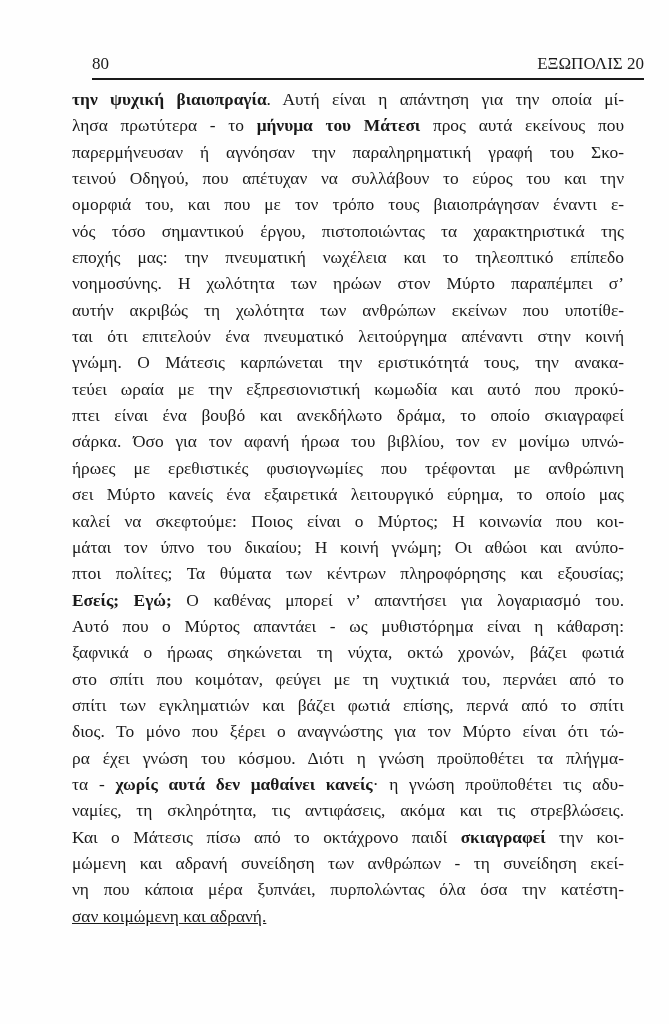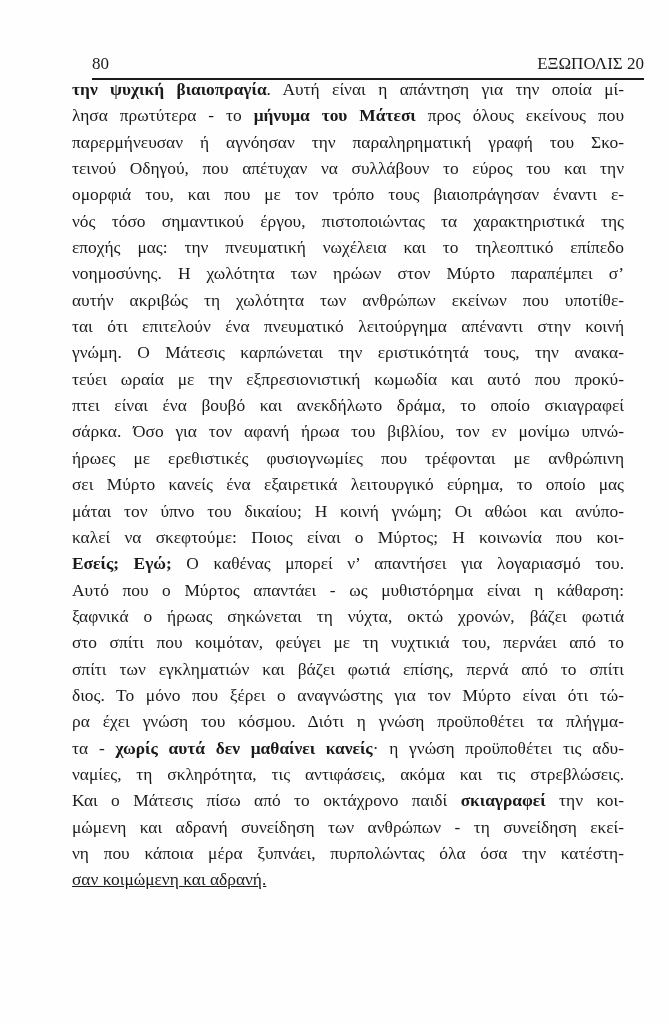--- a/index.html
+++ b/index.html
@@ -9,54 +9,55 @@
     }
     .page { position: relative; width: 669px; height: 1024px; background: #fefefe; }
     .header {
       position: absolute; left: 72px; top: 54px; width: 552px;
       display: flex; justify-content: space-between; align-items: flex-end;
       font-size: 17px; line-height: 20px; padding-bottom: 4px;
       border-bottom: 2px solid #1a1a1a;
       margin-left: 20px;
     }
     .body-text {
-      position: absolute; left: 72px; top: 76px; width: 552px;
+      position: absolute; left: 72px; top: 86px; width: 552px;
       font-size: 17.4px; line-height: 26.35px;
     }
     .line { display: block; white-space: nowrap; text-align: justify; text-align-last: justify; }
     .line.last { text-align-last: left; text-decoration: underline; }
     .line b { font-weight: bold; }
   </style>
 </head>
 <body>
 
 <div class="page">
   <div class="header">
     <span>80</span>
     <span>ΕΞΩΠΟΛΙΣ 20</span>
   </div>
   <div class="body-text" id="body-text">
       <span class="line"><b>την ψυχική βιαιοπραγία</b><span>. Αυτή είναι η απάντηση για την οποία μί-</span></span>
-      <span class="line"><span>λησα πρωτύτερα - το </span><b>μήνυμα του Μάτεσι</b><span> προς όλους εκείνους που</span></span>
+      <span class="line"><span>λησα πρωτύτερα - το </span><b>μήνυμα του Μάτεσι</b><span> προς αυτά εκείνους που</span></span>
       <span class="line"><span>παρερμήνευσαν ή αγνόησαν την παραληρηματική γραφή του Σκο-</span></span>
       <span class="line"><span>τεινού Οδηγού, που απέτυχαν να συλλάβουν το εύρος του και την</span></span>
       <span class="line"><span>ομορφιά του, και που με τον τρόπο τους βιαιοπράγησαν έναντι ε-</span></span>
       <span class="line"><span>νός τόσο σημαντικού έργου, πιστοποιώντας τα χαρακτηριστικά της</span></span>
       <span class="line"><span>εποχής μας: την πνευματική νωχέλεια και το τηλεοπτικό επίπεδο</span></span>
       <span class="line"><span>νοημοσύνης. Η χωλότητα των ηρώων στον Μύρτο παραπέμπει σ’</span></span>
       <span class="line"><span>αυτήν ακριβώς τη χωλότητα των ανθρώπων εκείνων που υποτίθε-</span></span>
       <span class="line"><span>ται ότι επιτελούν ένα πνευματικό λειτούργημα απέναντι στην κοινή</span></span>
       <span class="line"><span>γνώμη. Ο Μάτεσις καρπώνεται την εριστικότητά τους, την ανακα-</span></span>
       <span class="line"><span>τεύει ωραία με την εξπρεσιονιστική κωμωδία και αυτό που προκύ-</span></span>
       <span class="line"><span>πτει είναι ένα βουβό και ανεκδήλωτο δράμα, το οποίο σκιαγραφεί</span></span>
       <span class="line"><span>σάρκα. Όσο για τον αφανή ήρωα του βιβλίου, τον εν μονίμω υπνώ-</span></span>
       <span class="line"><span>ήρωες με ερεθιστικές φυσιογνωμίες που τρέφονται με ανθρώπινη</span></span>
       <span class="line"><span>σει Μύρτο κανείς ένα εξαιρετικά λειτουργικό εύρημα, το οποίο μας</span></span>
+      <span class="line"><span>καλεί να σκεφτούμε: Ποιος είναι ο Μύρτος; Η κοινωνία που κοι-</span></span>
       <span class="line"><span>μάται τον ύπνο του δικαίου; Η κοινή γνώμη; Οι αθώοι και ανύπο-</span></span>
-      <span class="line"><span>καλεί να σκεφτούμε: Ποιος είναι ο Μύρτος; Η κοινωνία που κοι-</span></span>
+      <span class="line"><span>πτοι πολίτες; Τα θύματα των κέντρων πληροφόρησης και εξουσίας;</span></span>
       <span class="line"><b>Εσείς; Εγώ;</b><span> Ο καθένας μπορεί ν’ απαντήσει για λογαριασμό του.</span></span>
       <span class="line"><span>Αυτό που ο Μύρτος απαντάει - ως μυθιστόρημα είναι η κάθαρση:</span></span>
       <span class="line"><span>ξαφνικά ο ήρωας σηκώνεται τη νύχτα, οκτώ χρονών, βάζει φωτιά</span></span>
       <span class="line"><span>στο σπίτι που κοιμόταν, φεύγει με τη νυχτικιά του, περνάει από το</span></span>
       <span class="line"><span>σπίτι των εγκληματιών και βάζει φωτιά επίσης, περνά από το σπίτι</span></span>
       <span class="line"><span>διος. Το μόνο που ξέρει ο αναγνώστης για τον Μύρτο είναι ότι τώ-</span></span>
       <span class="line"><span>ρα έχει γνώση του κόσμου. Διότι η γνώση προϋποθέτει τα πλήγμα-</span></span>
       <span class="line"><span>τα - </span><b>χωρίς αυτά δεν μαθαίνει κανείς</b><span>· η γνώση προϋποθέτει τις αδυ-</span></span>
       <span class="line"><span>ναμίες, τη σκληρότητα, τις αντιφάσεις, ακόμα και τις στρεβλώσεις.</span></span>
       <span class="line"><span>Και ο Μάτεσις πίσω από το οκτάχρονο παιδί </span><b>σκιαγραφεί</b><span> την κοι-</span></span>

